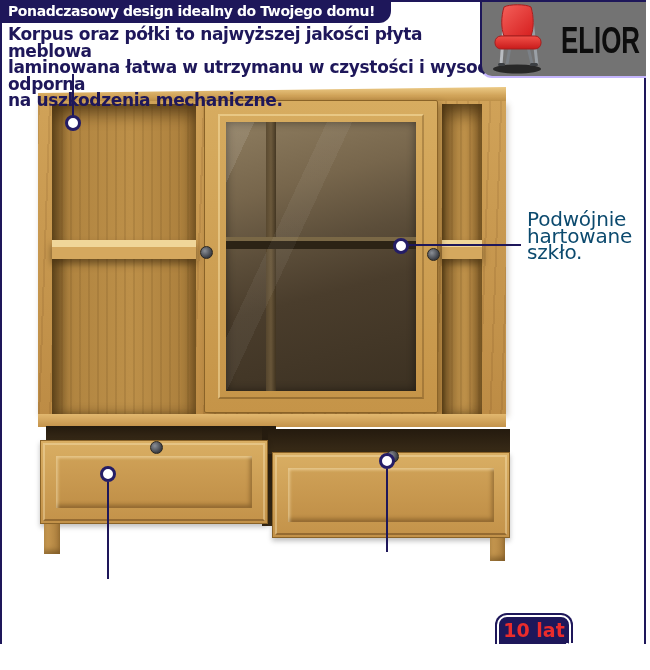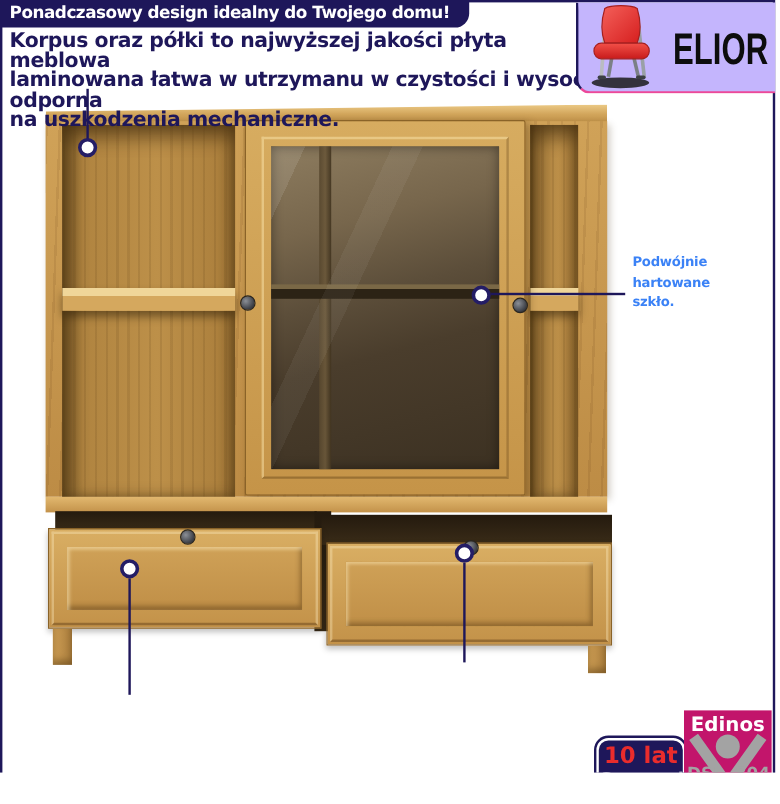--- a/index.html
+++ b/index.html
@@ -7,21 +7,21 @@
           font-family:"DejaVu Sans",sans-serif;color:#1e175a;}
   .abs{position:absolute;}
   
   .frame{left:0;top:0;width:646px;height:663px;border:2px solid #1e175a;box-sizing:border-box;background:transparent;}
   .banner{left:0;top:0;height:23px;background:#1e175a;border-radius:0 0 12px 0;
           color:#fff;font-weight:bold;font-size:14px;letter-spacing:-0.4px;line-height:23px;
           padding:0 16px 0 8px;white-space:nowrap;z-index:6;}
   .intro{left:8px;top:26px;width:500px;font-weight:bold;font-size:17px;letter-spacing:-0.35px;
          line-height:16.5px;white-space:pre-line;z-index:5;}
   .logo-box{left:480px;top:2px;width:164px;height:74px;border-left:2px solid #1e175a;
-            border-bottom:2px solid #ec4899;border-bottom-left-radius:12px;background:#c4b5fd;z-index:5;}
+            border-bottom:2px solid #c4b5fd;border-bottom-left-radius:12px;background:#737373;z-index:5;}
   .brand-name{position:absolute;right:6px;top:20px;font-family:"Liberation Sans",sans-serif;
               font-weight:bold;font-size:37px;line-height:1;color:#0d0d0d;
               transform:scaleX(.70);transform-origin:100% 50%;}
   
   .cab-top{left:38px;top:87px;width:468px;height:15px;
            background:linear-gradient(180deg,#ecca86,#d2a55b 55%,#bf9148);
            clip-path:polygon(0 40%,100% 0,100% 100%,0 100%);}
   .cab-body{left:38px;top:101px;width:468px;height:313px;
             background:linear-gradient(180deg,#d0a258,#bd8c45),
             repeating-linear-gradient(92deg,rgba(100,65,20,.10) 0 2px,transparent 2px 11px);
@@ -68,22 +68,22 @@
   .drawer-left{left:40px;top:440px;width:228px;height:84px;}
   .drawer-right{left:272px;top:452px;width:238px;height:86px;}
   .leg{background:linear-gradient(90deg,#cf9f55,#a87c3c);box-shadow:inset 0 -4px 5px rgba(70,45,10,.4);}
   .leg-left{left:44px;top:524px;width:16px;height:30px;}
   .leg-right{left:490px;top:538px;width:15px;height:23px;}
   .knob{width:11px;height:11px;border-radius:50%;border:1px solid #2a2620;
         background:radial-gradient(circle at 35% 35%,#8b8f96,#3a3d44 70%);z-index:8;}
   
   .cline{background:#1e175a;z-index:19;}
   .marker{width:10px;height:10px;border:3px solid #241d66;background:#fff;border-radius:50%;z-index:20;}
-  .callout-text{font-weight:bold;font-size:11px;letter-spacing:-0.2px;line-height:16.5px;
-        white-space:pre-line;color:#3b82f6;z-index:18;}
+  .callout-text{font-weight:normal;font-size:20px;letter-spacing:-0.2px;line-height:16.5px;
+        white-space:pre-line;color:#0c4a6e;z-index:18;}
   
   .warranty{left:497px;top:615px;width:70px;height:44px;background:#1e175a;border:2px solid #fff;
         border-radius:10px;box-shadow:0 0 0 2px #1e175a;text-align:center;z-index:25;box-sizing:content-box;}
   .warranty .years{color:#ea2c2c;font-weight:bold;font-size:19px;line-height:22px;margin-top:2px;}
   .warranty .wlabel{color:#fff;font-weight:bold;font-size:13.5px;line-height:16px;}
   .edinos{left:570px;top:592px;width:73px;height:70px;background:#c2156b;z-index:25;}
 </style>
 </head>
 <body>
 
@@ -165,24 +165,14 @@
   <div class="abs marker" style="left:100px;top:466px"></div>
 
   <div class="abs cline" style="left:386px;top:469px;width:2px;height:83px"></div>
   <div class="abs marker" style="left:379px;top:453px"></div>
 
   <div class="abs warranty">
     <div class="years">10 lat</div>
     <div class="wlabel">Gwarancji</div>
   </div>
 
-  <div class="abs edinos">
-    <svg width="73" height="70" viewBox="0 0 73 70" style="font-family:'DejaVu Sans',sans-serif">
-      <path d="M8,22 L36.5,62 L65,22" stroke="#a3a3a3" stroke-width="9" fill="none"></path>
-      <circle cx="36.5" cy="30" r="10" fill="#a3a3a3"></circle>
-      <text x="36.5" y="17" text-anchor="middle" fill="#ffffff" font-size="16.5" font-weight="bold">Edinos</text>
-      <text x="16" y="57" text-anchor="middle" fill="#a3a3a3" font-size="14" font-weight="bold">DSI</text>
-      <text x="57" y="57" text-anchor="middle" fill="#a3a3a3" font-size="14" font-weight="bold">804</text>
-      <text x="36.5" y="68" text-anchor="middle" fill="#ffffff" font-size="12" font-weight="bold">Standards</text>
-    </svg>
-  </div>
 
 </div>
 
 </body></html>

